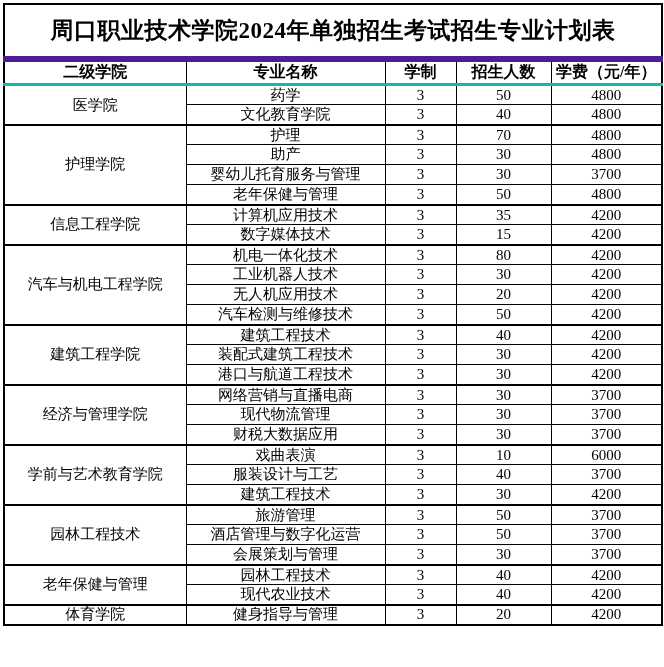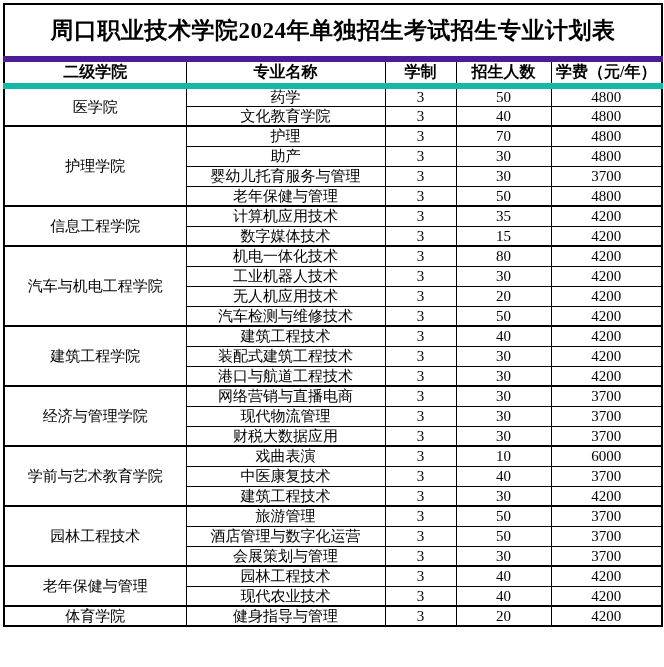--- a/index.html
+++ b/index.html
@@ -41,21 +41,21 @@
     font-size: 23px;
     font-weight: bold;
     letter-spacing: 0.5px;
     border-bottom: 6px solid #4c1d95;
   }
   tr.header-row th {
     height: 16px;
     font-size: 16px;
     font-weight: bold;
     border-top: 2px solid #000000;
-    border-bottom: 6px solid #14b8a6;
+    border-bottom: 3px solid #14b8a6;
   }
   tbody td {
     height: 20px;
     font-size: 15px;
     line-height: 1.1;
   }
   tbody td.college { font-size: 15px; text-align: center; }
   tbody tr.group-start td { border-top: 2px solid #000000; }
 </style>
 </head>
@@ -198,21 +198,21 @@
           <td>3700</td>
         </tr>
         <tr class="group-start">
           <td rowspan="3" class="college">学前与艺术教育学院</td>
           <td>戏曲表演</td>
           <td>3</td>
           <td>10</td>
           <td>6000</td>
         </tr>
         <tr>
-          <td>中医康复技术</td>
+          <td>服装设计与工艺</td>
           <td>3</td>
           <td>40</td>
           <td>3700</td>
         </tr>
         <tr>
           <td>建筑工程技术</td>
           <td>3</td>
           <td>30</td>
           <td>4200</td>
         </tr>

